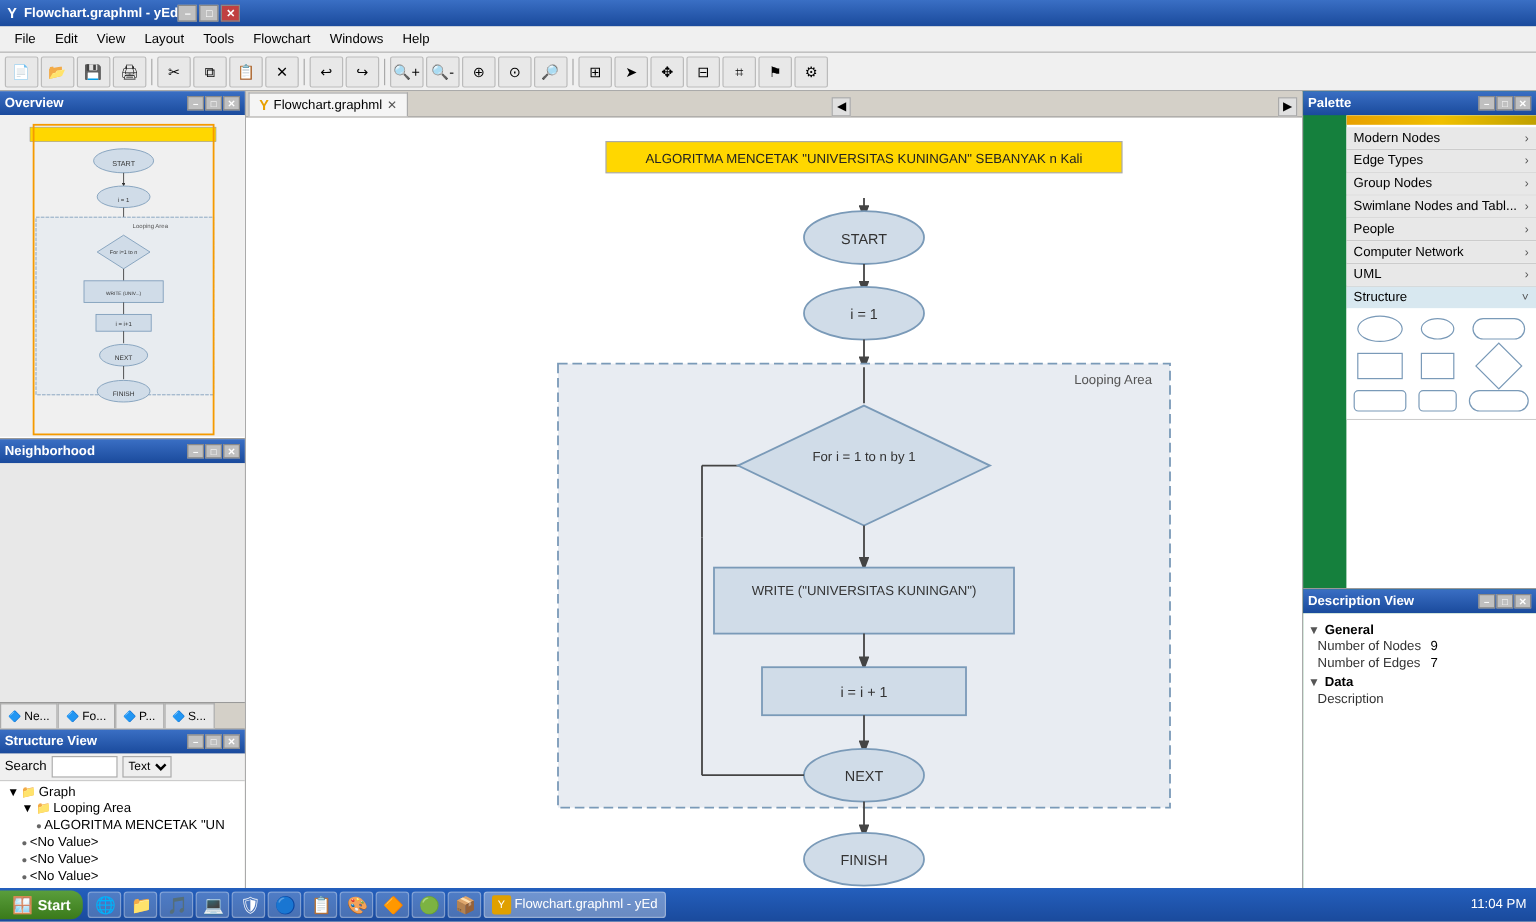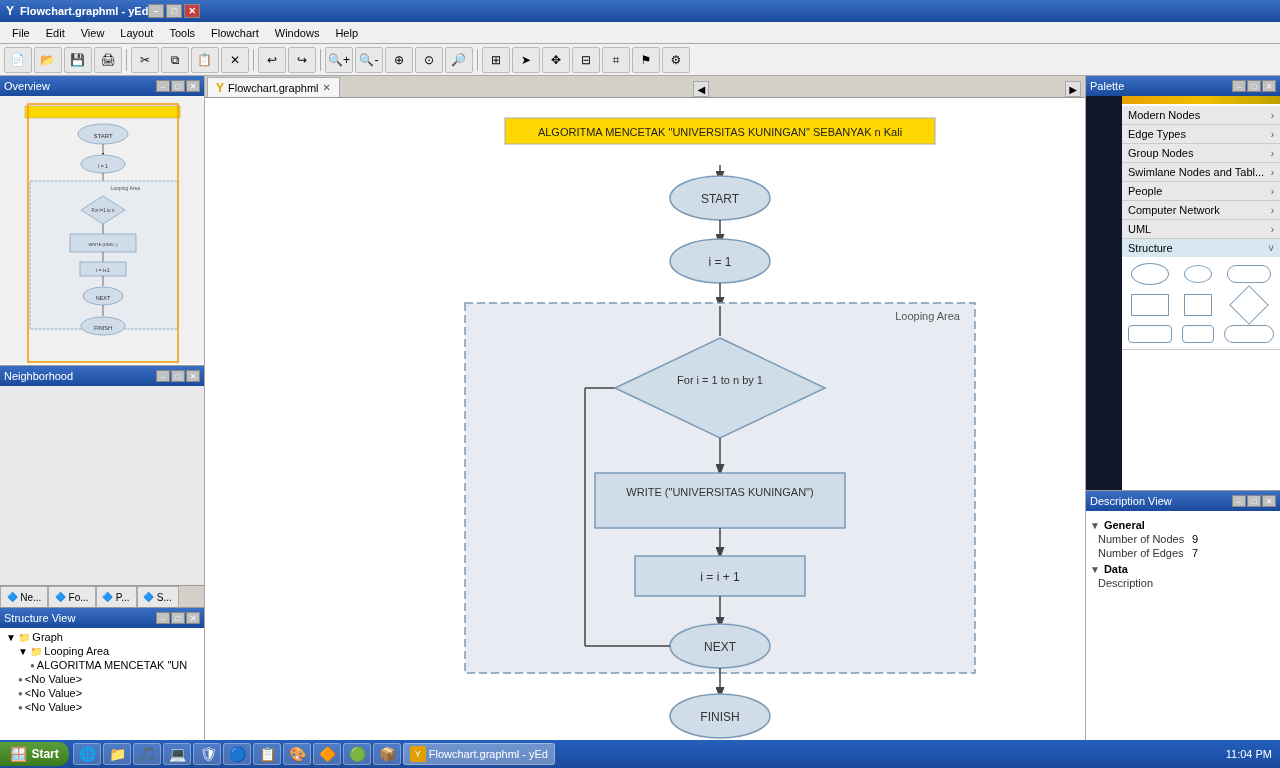--- a/index.html
+++ b/index.html
@@ -86,21 +86,21 @@
       flex-direction: column;
     }
     .panel-header {
       background: linear-gradient(to bottom, #3a6fc4, #1a4a9c);
       color: white;
       height: 20px;
       display: flex;
       align-items: center;
       padding: 0 4px;
       font-size: 11px;
-      font-weight: normal;
+      font-weight: bold;
     }
     .panel-header-controls { margin-left: auto; display: flex; gap: 1px; }
     .panel-ctrl-btn { width: 14px; height: 12px; background: #c0c0c0; border: 1px solid #888; font-size: 8px; display: flex; align-items: center; justify-content: center; cursor: pointer; }
     .panel-content { flex: 1; background: white; overflow: hidden; position: relative; }
 
     
     #neighborhood-panel {
       height: 220px;
       border-bottom: 1px solid #999;
       display: flex;
@@ -202,21 +202,21 @@
       background: #ffffff;
       overflow: hidden;
       position: relative;
     }
 
     
     #right-panel {
       width: 195px;
       display: flex;
       flex-direction: column;
-      background: #0f172a;
+      background: #15803d;
       border-left: 1px solid #aaa;
     }
 
     #palette-panel {
       height: 415px;
       border-bottom: 1px solid #999;
       display: flex;
       flex-direction: column;
     }
     #palette-panel .panel-content {
@@ -552,20 +552,27 @@
     </div>
 
     <div id="structure-panel">
       <div class="panel-header">
         <span>Structure View</span>
         <div class="panel-header-controls">
           <div class="panel-ctrl-btn">–</div>
           <div class="panel-ctrl-btn">□</div>
           <div class="panel-ctrl-btn">✕</div>
         </div>
+      </div>
+      <div class="structure-search">
+        <span style="font-size:11px;">Search</span>
+        <input type="text" style="width: 55px; height: 18px; border: 1px solid rgb(170, 170, 170); font-size: 10px; padding: 0px 2px;">
+        <select style="height:18px; font-size:10px; border:1px solid #aaa;">
+          <option>Text</option>
+        </select>
       </div>
       <div class="panel-content" style="background:white; overflow-y:auto; flex:1; padding:2px;">
 
         <div class="tree-item">
           <span class="tree-indent" style="width:4px;"></span>
           <span class="tree-icon">▼</span>
           <span style="color:#e8a000; font-size:10px; margin-right:2px;">📁</span>
           <span>Graph</span>
         </div>
 

